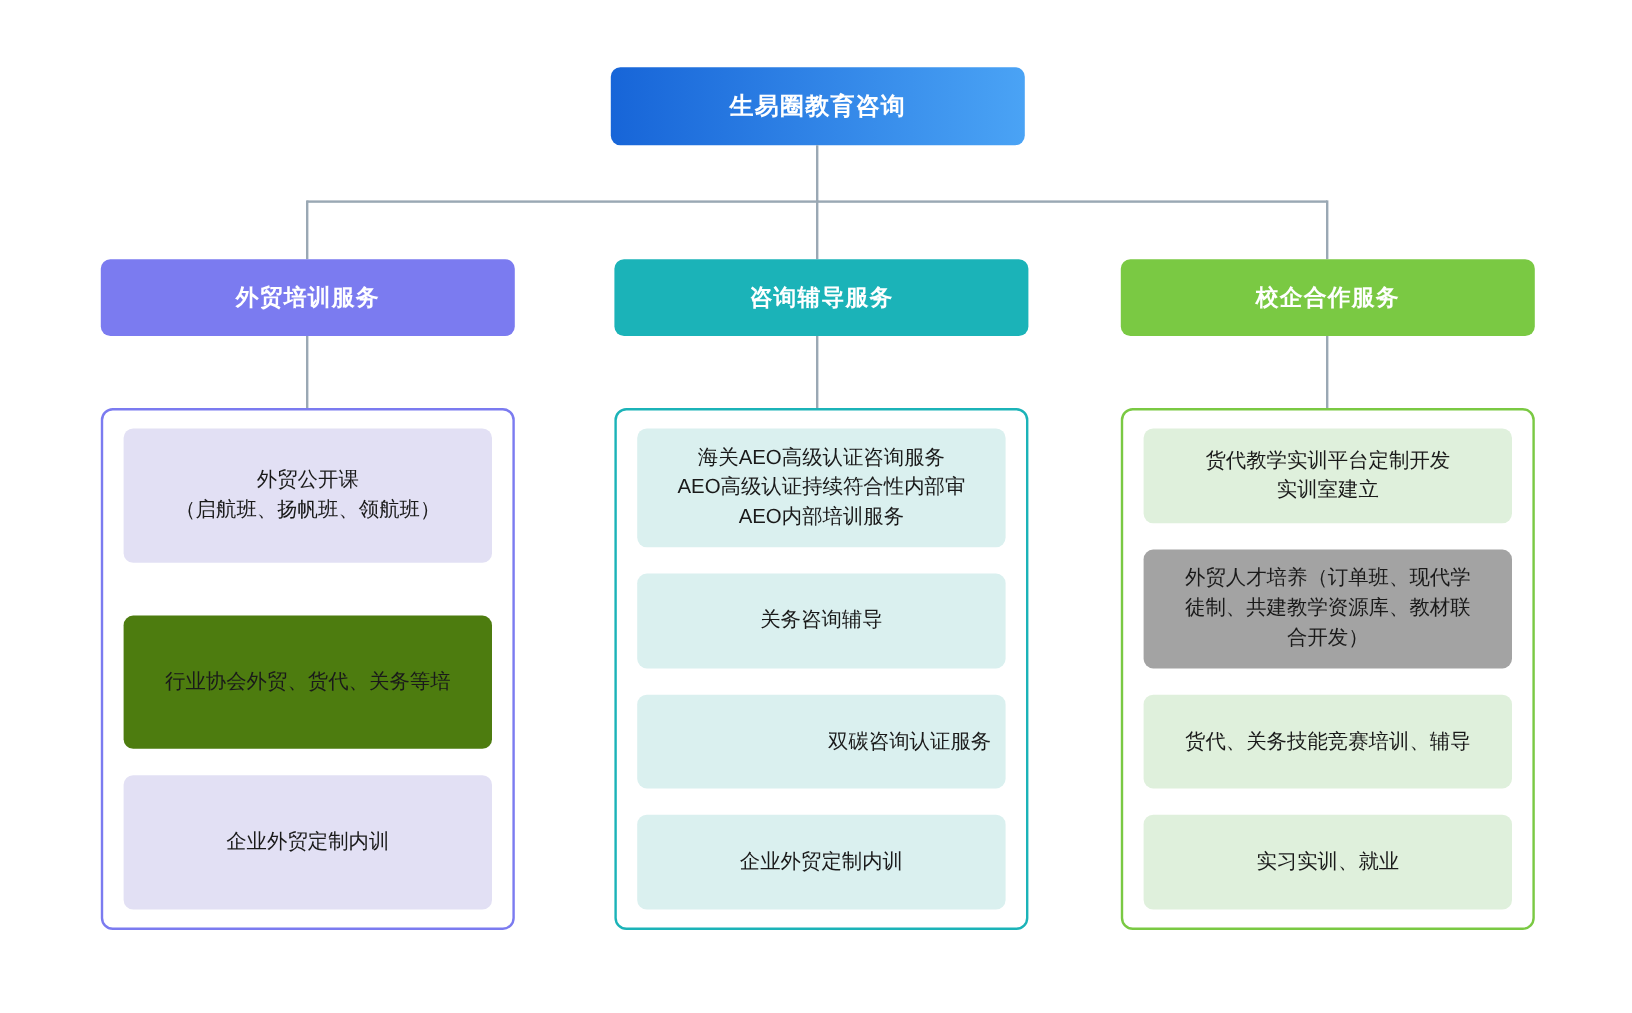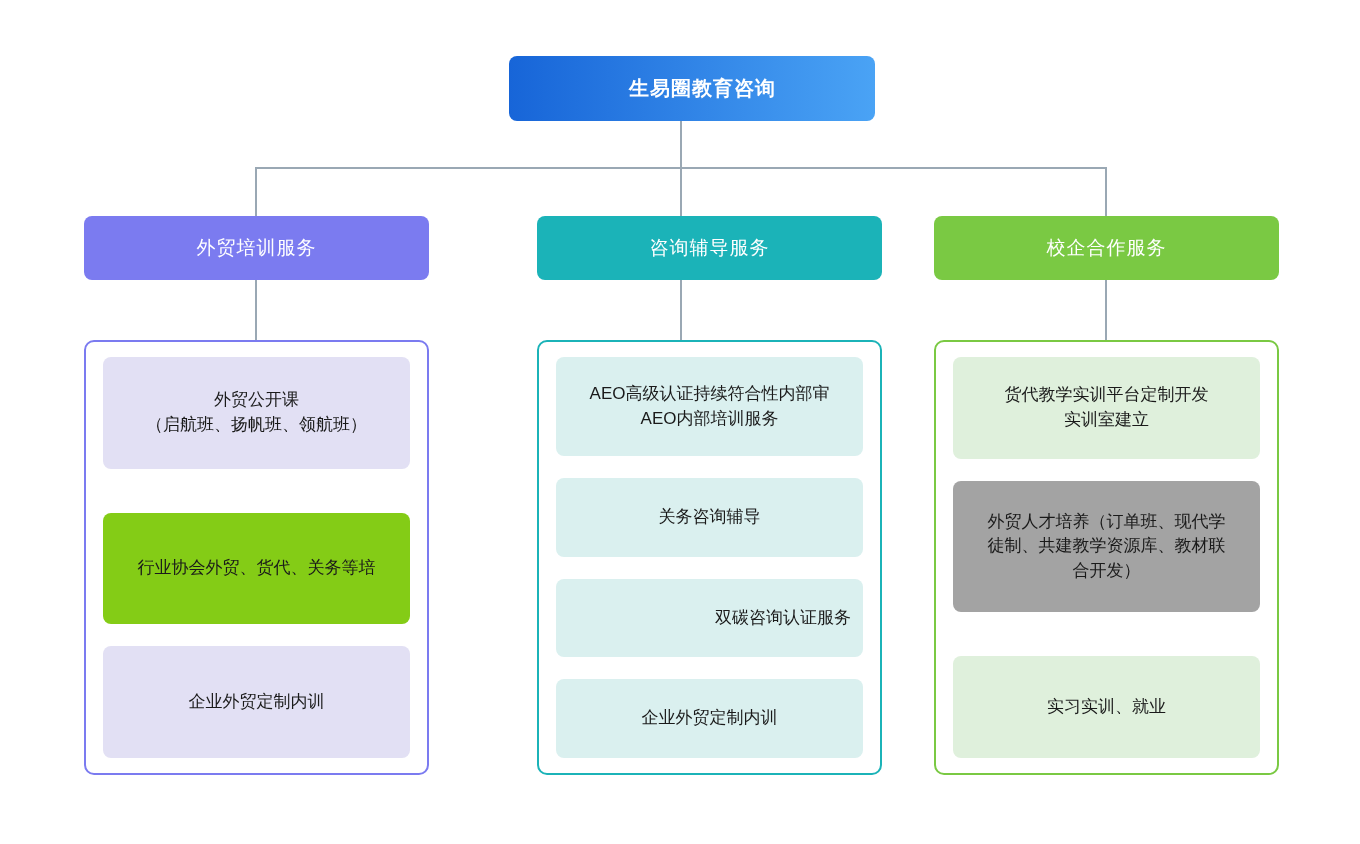--- a/index.html
+++ b/index.html
@@ -50,21 +50,21 @@
     position: absolute;
     top: 216px;
     width: 345px;
     height: 64px;
     border-radius: 8px;
     display: flex;
     align-items: center;
     justify-content: center;
     color: #ffffff;
     font-size: 19px;
-    font-weight: normal;
+    font-weight: bold;
     letter-spacing: 1px;
   }
 
   
   .col-box {
     position: absolute;
     top: 340px;
     width: 345px;
     height: 435px;
     box-sizing: border-box;
@@ -87,29 +87,29 @@
     color: #1a1a1a;
     font-size: 17px;
     line-height: 1.45;
     padding: 10px 12px;
     box-sizing: border-box;
   }
   .item-card .line { display: block; }
 
   
   .col-0 { left: 84px; }
-  .col-1 { left: 537px; }
+  .col-1 { left: 512px; }
   .col-2 { left: 934px; }
 </style>
 </head>
 <body>
 
 <div id="chart">
 
-  <div class="root-node" style="background: linear-gradient(90deg, rgb(23, 101, 216) 0%, rgb(74, 163, 245) 100%); padding-left: 21px;">
+  <div class="root-node" style="background: linear-gradient(90deg, rgb(23, 101, 216) 0%, rgb(74, 163, 245) 100%);">
     <span>生易圈教育咨询</span>
   </div>
 
   <div class="conn conn-v" style="left: 680px; top: 121px; height: 47px; background: rgb(154, 168, 180);"></div>
   <div class="conn conn-h" style="left: 256px; top: 167px; width: 850px; background: rgb(154, 168, 180);"></div>
   <div class="conn conn-v" style="left: 255px; top: 167px; height: 49px; background: rgb(154, 168, 180);"></div>
   <div class="conn conn-v" style="left: 680px; top: 167px; height: 49px; background: rgb(154, 168, 180);"></div>
   <div class="conn conn-v" style="left: 1105px; top: 167px; height: 49px; background: rgb(154, 168, 180);"></div>
   <div class="conn conn-v" style="left: 255px; top: 280px; height: 60px; background: rgb(154, 168, 180);"></div>
   <div class="conn conn-v" style="left: 680px; top: 280px; height: 60px; background: rgb(154, 168, 180);"></div>
@@ -127,35 +127,36 @@
 
   <div class="col-box col-0" style="border-color: rgb(123, 123, 240);">
       <div class="item-card" style="background: rgb(226, 224, 244); flex: 1 1 0%;">
         <div>
           <span class="line">外贸公开课</span>
           <span class="line">（启航班、扬帆班、领航班）</span>
         </div>
       </div>
       <div style="height: 22px; flex: 0 0 22px;"></div>
       <div style="height: 22px; flex: 0 0 22px;"></div>
-      <div class="item-card" style="background: #84cc16; flex: 1 1 0%;">
+      <div class="item-card" style="background: #4d7c0f; flex: 1 1 0%;">
         <div>
           <span class="line">行业协会外贸、货代、关务等培</span>
         </div>
       </div>
       <div style="height: 22px; flex: 0 0 22px;"></div>
       <div class="item-card" style="background: rgb(226, 224, 244); flex: 1 1 0%;">
         <div>
           <span class="line">企业外贸定制内训</span>
         </div>
       </div>
     </div>
   <div class="col-box col-1" style="border-color: rgb(27, 179, 184);">
       <div class="item-card" style="background: rgb(218, 240, 239); flex: 1.35 1 0%;">
         <div>
+          <span class="line">海关AEO高级认证咨询服务</span>
           <span class="line">AEO高级认证持续符合性内部审</span>
           <span class="line">AEO内部培训服务</span>
         </div>
       </div>
       <div style="height: 22px; flex: 0 0 22px;"></div>
       <div class="item-card" style="background: rgb(218, 240, 239); flex: 1 1 0%;">
         <div>
           <span class="line">关务咨询辅导</span>
         </div>
       </div>
@@ -181,21 +182,26 @@
       </div>
       <div style="height: 22px; flex: 0 0 22px;"></div>
       <div class="item-card" style="background: #a3a3a3; flex: 1.35 1 0%;">
         <div>
           <span class="line">外贸人才培养（订单班、现代学</span>
           <span class="line">徒制、共建教学资源库、教材联</span>
           <span class="line">合开发）</span>
         </div>
       </div>
       <div style="height: 22px; flex: 0 0 22px;"></div>
-      <div style="height: 22px; flex: 0 0 22px;"></div>
       <div class="item-card" style="background: rgb(223, 240, 220); flex: 1 1 0%;">
         <div>
+          <span class="line">货代、关务技能竞赛培训、辅导</span>
+        </div>
+      </div>
+      <div style="height: 22px; flex: 0 0 22px;"></div>
+      <div class="item-card" style="background: rgb(223, 240, 220); flex: 1 1 0%;">
+        <div>
           <span class="line">实习实训、就业</span>
         </div>
       </div>
     </div>
 
 </div>
 
 </body></html>

